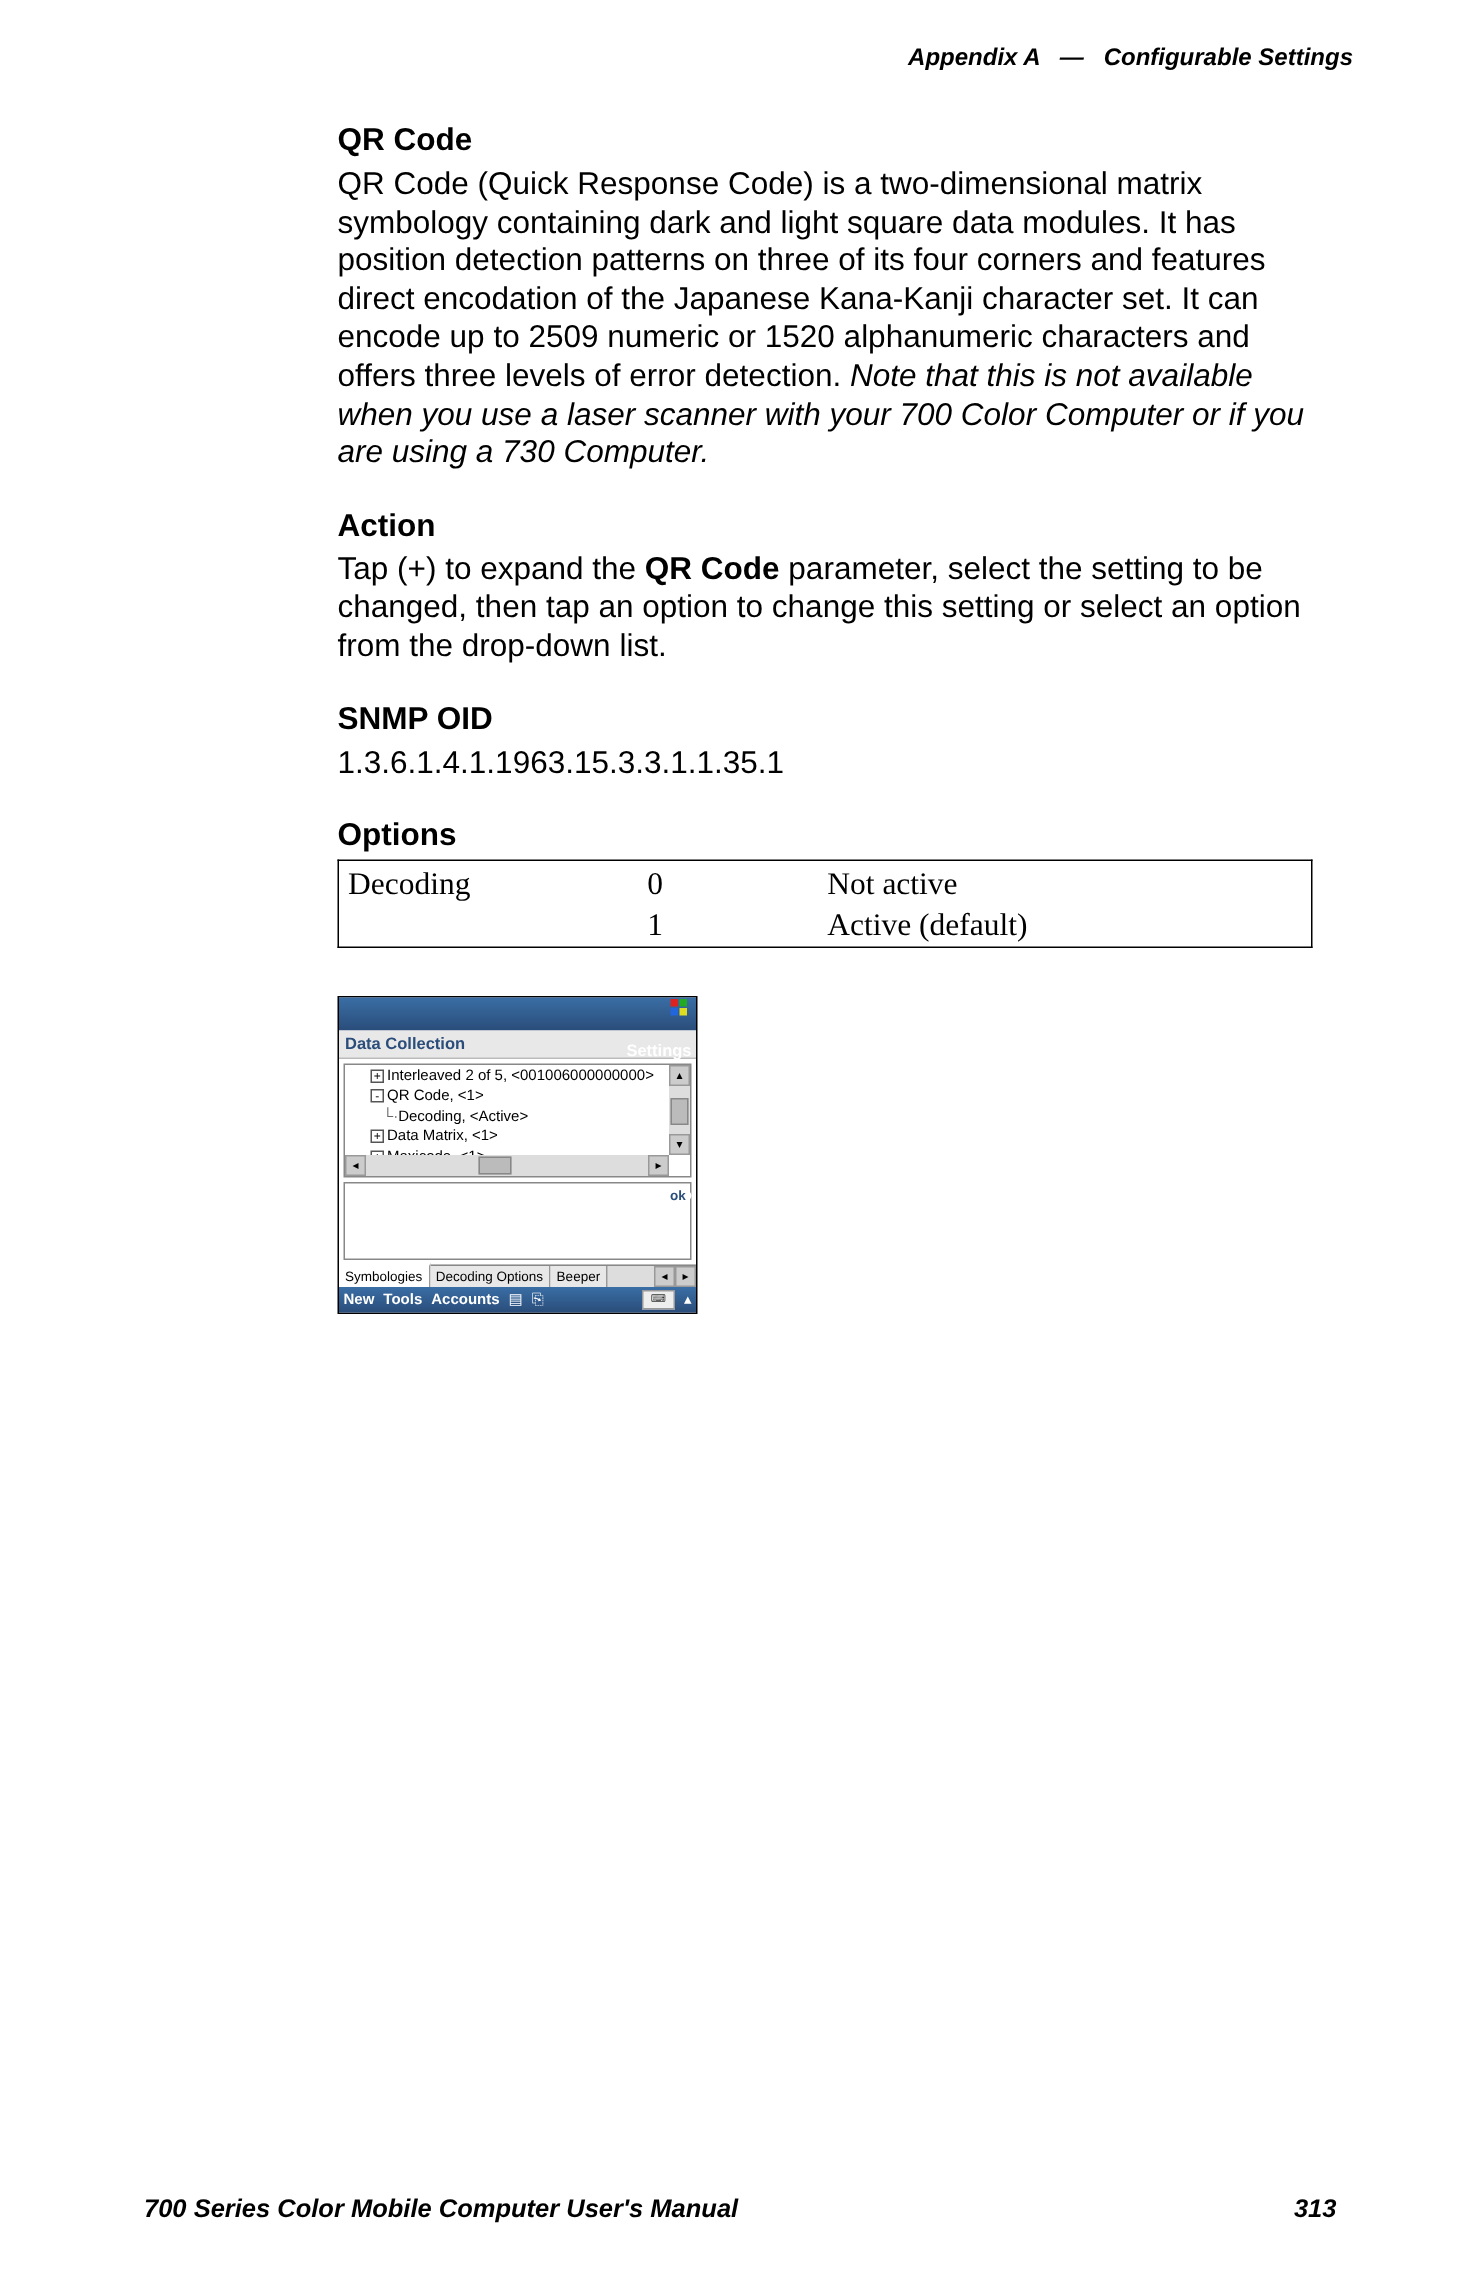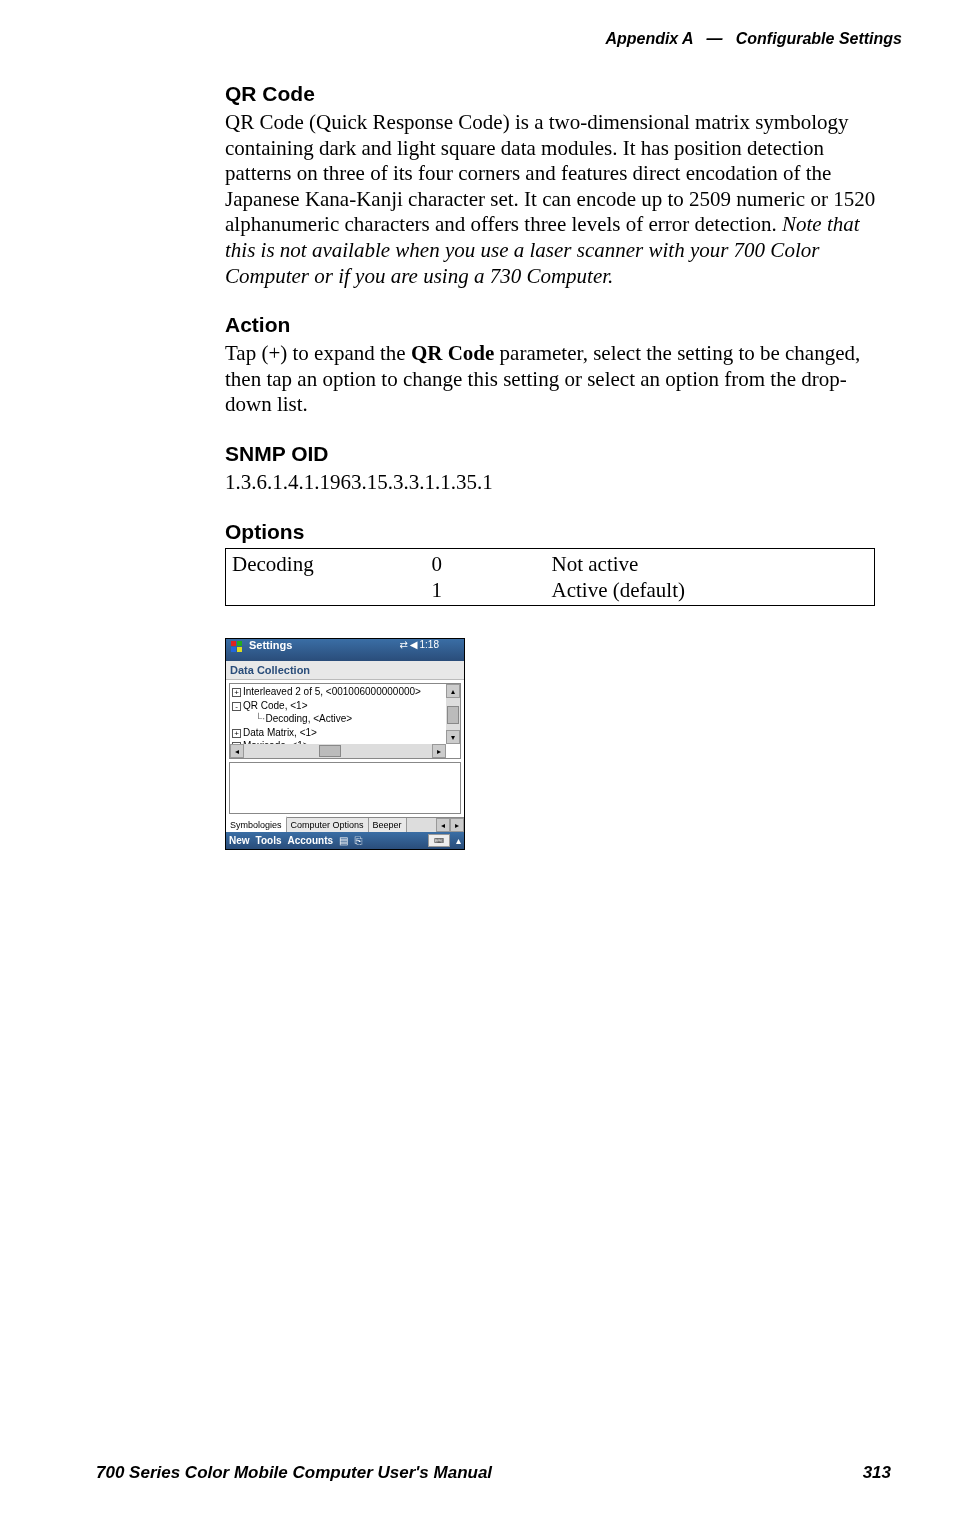--- a/index.html
+++ b/index.html
@@ -28,21 +28,21 @@
     }
     .section-heading {
       font-family: Arial, Helvetica, sans-serif;
       font-weight: bold;
       font-size: 21px;
       margin-top: 0;
       margin-bottom: 4px;
     }
     .section-heading.spaced { margin-top: 24px; }
     .body-text {
-      font-family: Liberation Serif, serif;
+      font-family: Liberation Sans, sans-serif;
       font-size: 21px;
       line-height: 1.22;
     }
     .italic { font-style: italic; }
     .bold { font-weight: bold; }
     .options-table {
       border: 1px solid #000;
       border-collapse: collapse;
       width: 650px;
       margin-top: 4px;
@@ -61,23 +61,24 @@
       width: 240px;
       border: 1px solid #000;
       background: #fff;
       font-family: Tahoma, Arial, sans-serif;
       font-size: 10px;
     }
     .ss-titlebar {
       height: 22px;
       background: linear-gradient(to bottom, #3a6ea5, #2a4d7a);
       display: flex;
-      align-items: flex-start;
+      align-items: flex-end;
       padding: 0 3px;
-      gap: 4px;
+      gap: 16px;
+      flex-direction: column;
     }
     .ss-titlebar .win-icon {
       width: 16px; height: 16px;
       display: flex; align-items: center; justify-content: center;
     }
     .ss-titlebar .win-icon svg { width: 14px; height: 14px; }
     .ss-title { color: #fff; font-weight: bold; flex: 1; font-size: 11px; }
     .ss-status { color: #fff; display: flex; gap: 2px; align-items: center; font-size: 10px; }
     .ss-ok {
       width: 18px; height: 16px; border-radius: 50%;
@@ -100,21 +101,21 @@
       height: 76px;
       position: relative;
       background: #fff;
     }
     .ss-tree-content {
       padding: 1px;
       font-size: 10px;
       line-height: 1.35;
       width: calc(100% - 14px);
     }
-    .tree-row { white-space: nowrap; overflow: hidden; padding-left: 1px; }
+    .tree-row { white-space: nowrap; overflow: hidden; padding-left: 16px; }
     .tree-icon { display: inline-block; width: 9px; height: 9px; border: 1px solid #555; text-align: center; line-height: 7px; font-size: 8px; margin-right: 2px; vertical-align: middle; }
     .tree-branch { color: #666; }
     .ss-vscroll {
       position: absolute; right: 0; top: 0; bottom: 14px; width: 14px;
       background: #ddd;
       display: flex; flex-direction: column;
     }
     .ss-hscroll { position: absolute; left: 0; right: 14px; bottom: 0; height: 14px; background: #ddd; display: flex; }
     .sb-btn { width: 14px; height: 14px; background: #ccc; border: 1px solid #999; display: flex; align-items: center; justify-content: center; font-size: 8px; }
     .sb-track-v { flex: 1; background: #ddd; position: relative; }
@@ -259,21 +260,21 @@
         <div class="sb-btn">◂</div>
         <div class="sb-track-h">
             <div class="sb-thumb-h"></div>
           </div>
         <div class="sb-btn">▸</div>
       </div>
     </div>
     <div class="ss-empty"></div>
     <div class="ss-tabs">
       <div class="ss-tab active">Symbologies</div>
-      <div class="ss-tab">Computer Options</div>
+      <div class="ss-tab">Decoding Options</div>
       <div class="ss-tab">Beeper</div>
       <div class="tab-scroll">
         <div class="sb-btn">◂</div>
         <div class="sb-btn">▸</div>
       </div>
     </div>
     <div class="ss-menubar">
       <span class="mitem">New</span>
       <span class="mitem">Tools</span>
       <span class="mitem">Accounts</span>

